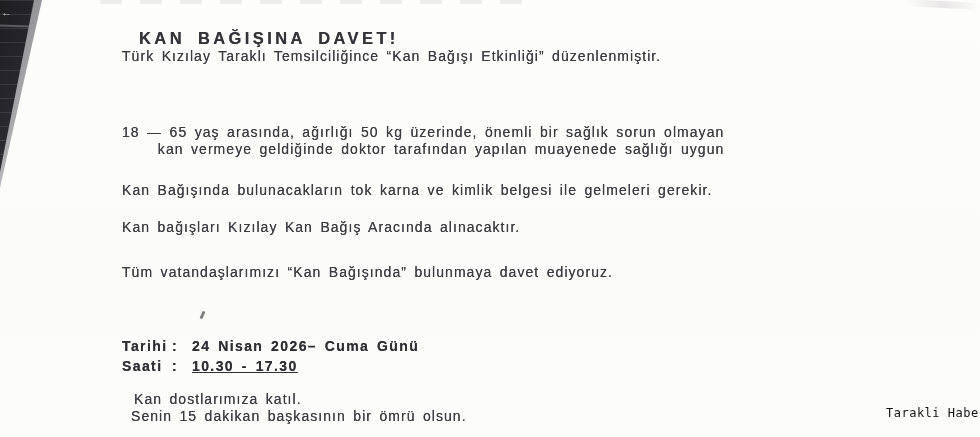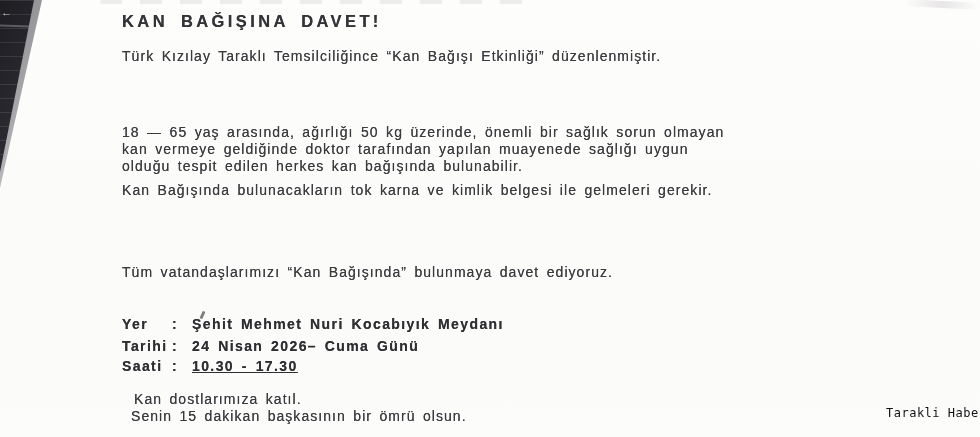--- a/index.html
+++ b/index.html
@@ -94,25 +94,25 @@
     text-shadow: 0 0 0.6px rgba(45,45,50,0.75);
     white-space: nowrap;
   }
   .title {
     top: 13px;
     font-size: 16.5px;
     font-weight: 700;
     letter-spacing: 3.4px;
     word-spacing: 5px;
     color: #333338;
-    margin: 0;
+    margin: 17px;
   }
   .p1 { top: 48px; }
   .p2 { top: 82px; }
-  .p3 { top: 124px; }
+  .p3 { top: 124px; text-align: right; }
   .p4 { top: 182px; }
   .p5 { top: 219px; }
   .p6 { top: 250px; margin-top: 14px; }
   .p7 { top: 285px; }
 
   .detail-row { white-space: nowrap; font-weight: 700; color: #2e2e33; letter-spacing: 1.4px; }
   .d1 { top: 316px; }
   .d2 { top: 338px; }
   .d3 { top: 358px; text-decoration: underline; }
   .detail-label { display: inline-block; width: 50px; }
@@ -149,36 +149,35 @@
   <h1 class="doc-text title">KAN BAĞIŞINA DAVET!</h1>
 
   <div class="doc-text p1">
     <div>Türk Kızılay Taraklı Temsilciliğince “Kan Bağışı Etkinliği” düzenlenmiştir.</div>
   </div>
 
 
   <div class="doc-text p3">
     <div>18 — 65 yaş arasında, ağırlığı 50 kg üzerinde, önemli bir sağlık sorun olmayan</div>
     <div>kan vermeye geldiğinde doktor tarafından yapılan muayenede sağlığı uygun</div>
-    <div>olduğu tespit edilen herkes kan bağışında bulunabilir.</div>
   </div>
 
   <div class="doc-text p4">
     <div>Kan Bağışında bulunacakların tok karna ve kimlik belgesi ile gelmeleri gerekir.</div>
   </div>
 
+  <div class="doc-text p5">
+    <div>Kan bağışları Kızılay Kan Bağış Aracında alınacaktır.</div>
+  </div>
 
   <div class="doc-text p6">
     <div>Tüm vatandaşlarımızı “Kan Bağışında” bulunmaya davet ediyoruz.</div>
   </div>
 
 
-  <div class="doc-text detail-row d1">
-    <span class="detail-label">Yer</span><span class="detail-sep">:</span><span>Şehit Mehmet Nuri Kocabıyık Meydanı</span>
-  </div>
 
   <div class="doc-text detail-row d2">
     <span class="detail-label">Tarihi</span><span class="detail-sep">:</span><span>24 Nisan 2026– Cuma Günü</span>
   </div>
 
   <div class="doc-text detail-row d3">
     <span class="detail-label">Saati</span><span class="detail-sep">:</span><span>10.30 - 17.30</span>
   </div>
 
   <div class="doc-text f1">Senin 15 dakikan başkasının bir ömrü olsun.</div>

